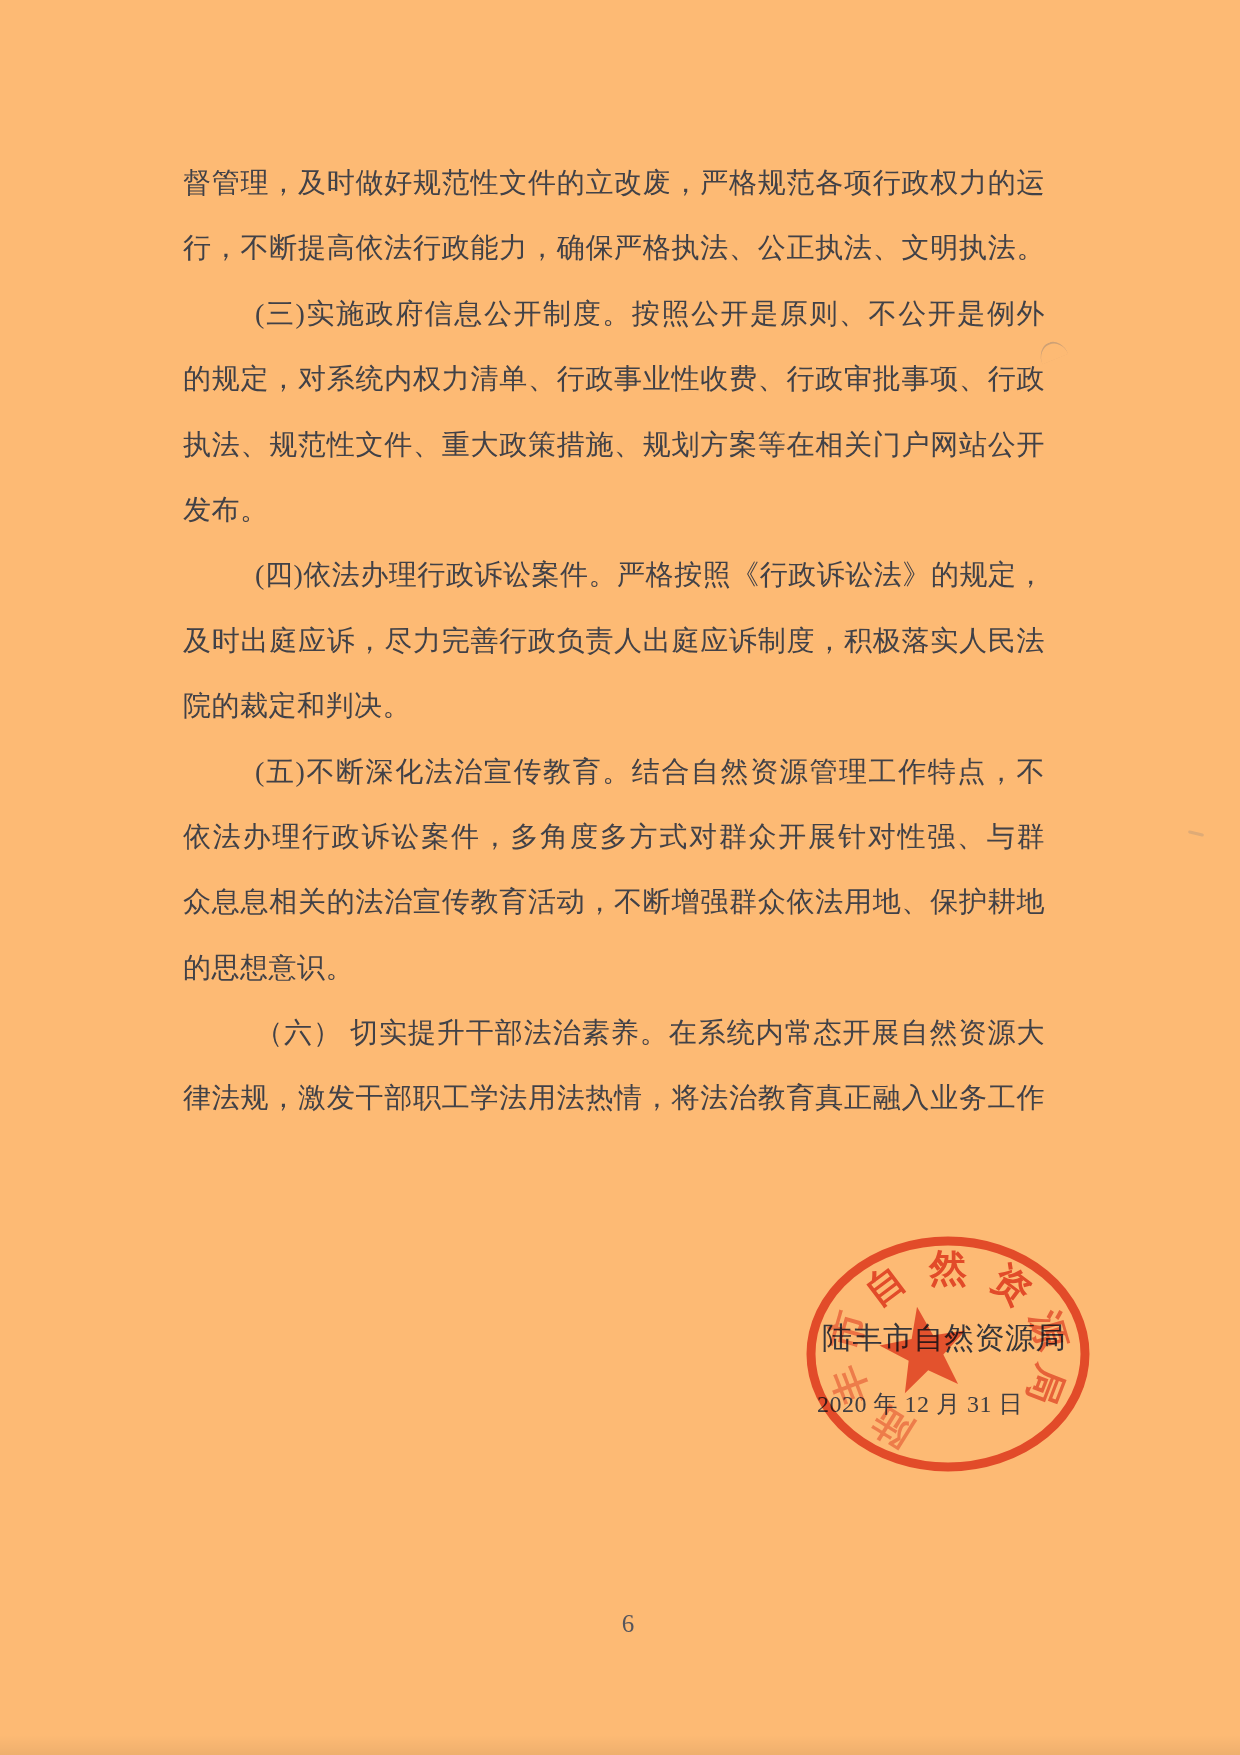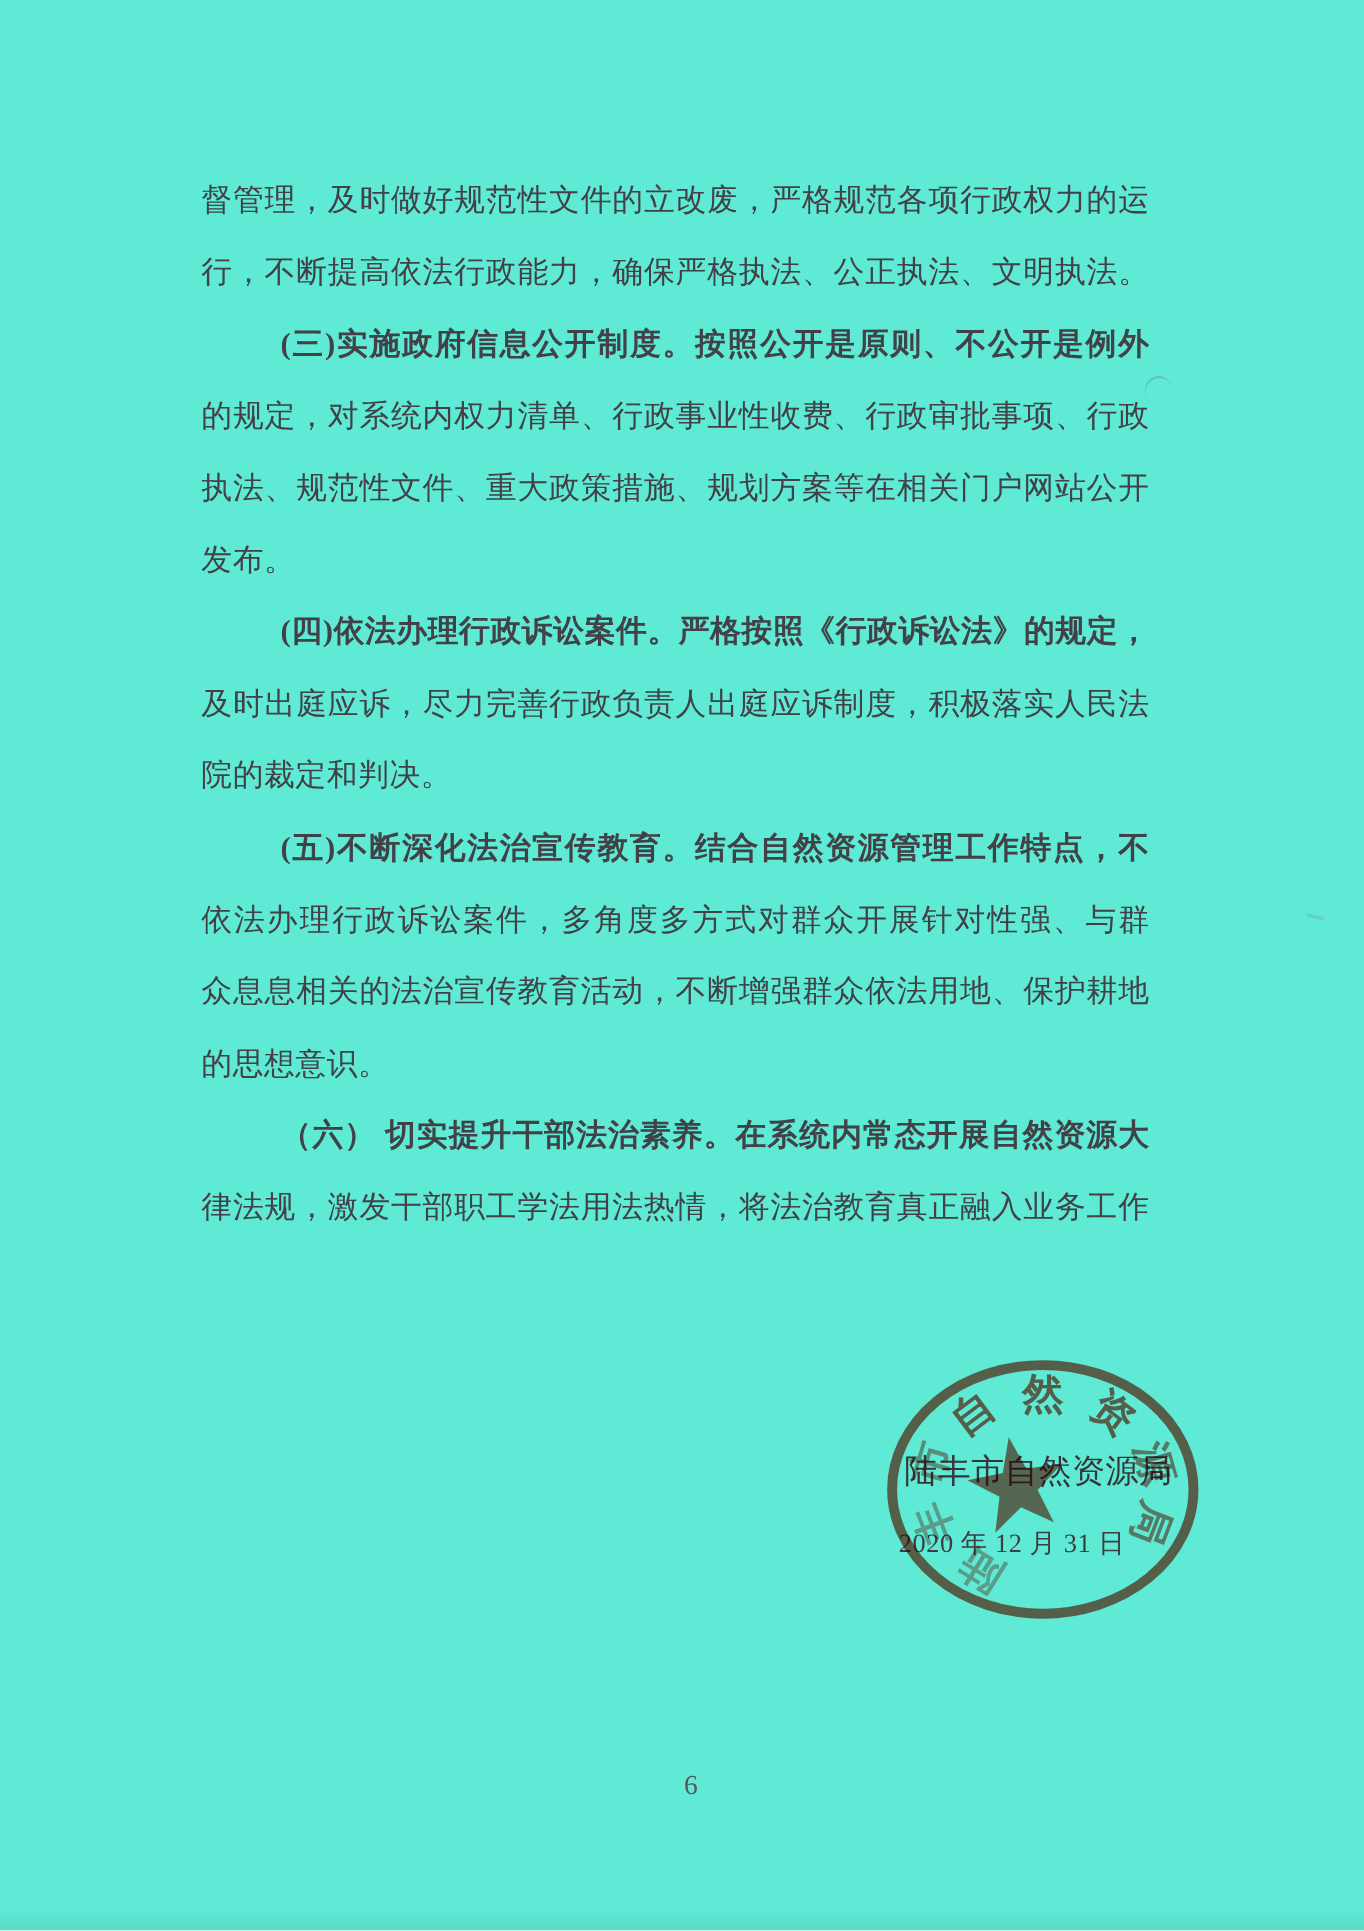--- a/index.html
+++ b/index.html
@@ -1,19 +1,19 @@
 <!DOCTYPE html>
 <html><head>
 <meta charset="utf-8">
 <style>
   html,body{margin:0;padding:0;background:#ffffff;}
   .page{
     position:relative;
     width:1240px;height:1755px;
-    background:#5eead4;
+    background:#fdba74;
     overflow:hidden;
     font-family:"Liberation Serif","DejaVu Serif",serif;
   }
   
   .page::after{
     content:"";position:absolute;left:0;right:0;bottom:0;height:20px;
     background:linear-gradient(rgba(0,0,0,0),rgba(0,0,0,0.06));
     pointer-events:none;
   }
   .body-text{
@@ -21,21 +21,21 @@
     color:#414147;
     font-size:28px;
   }
   .line{
     height:65.4px;line-height:65.4px;
     text-align:justify;text-align-last:justify;
     white-space:nowrap;
     letter-spacing:0.5px;
   }
   .line.end{text-align:right;text-align-last:left;}
-  .line.indent{text-indent:72px;font-weight:bold;}
+  .line.indent{text-indent:72px;}
   .signature{
     position:absolute;left:822px;top:1318px;
     font-size:30px;line-height:40px;color:#36363a;
     letter-spacing:0.5px;white-space:nowrap;
   }
   .sig-date{
     position:absolute;left:817px;top:1384px;
     font-size:24px;line-height:40px;color:#3d3d42;
     letter-spacing:0.5px;white-space:nowrap;
   }

